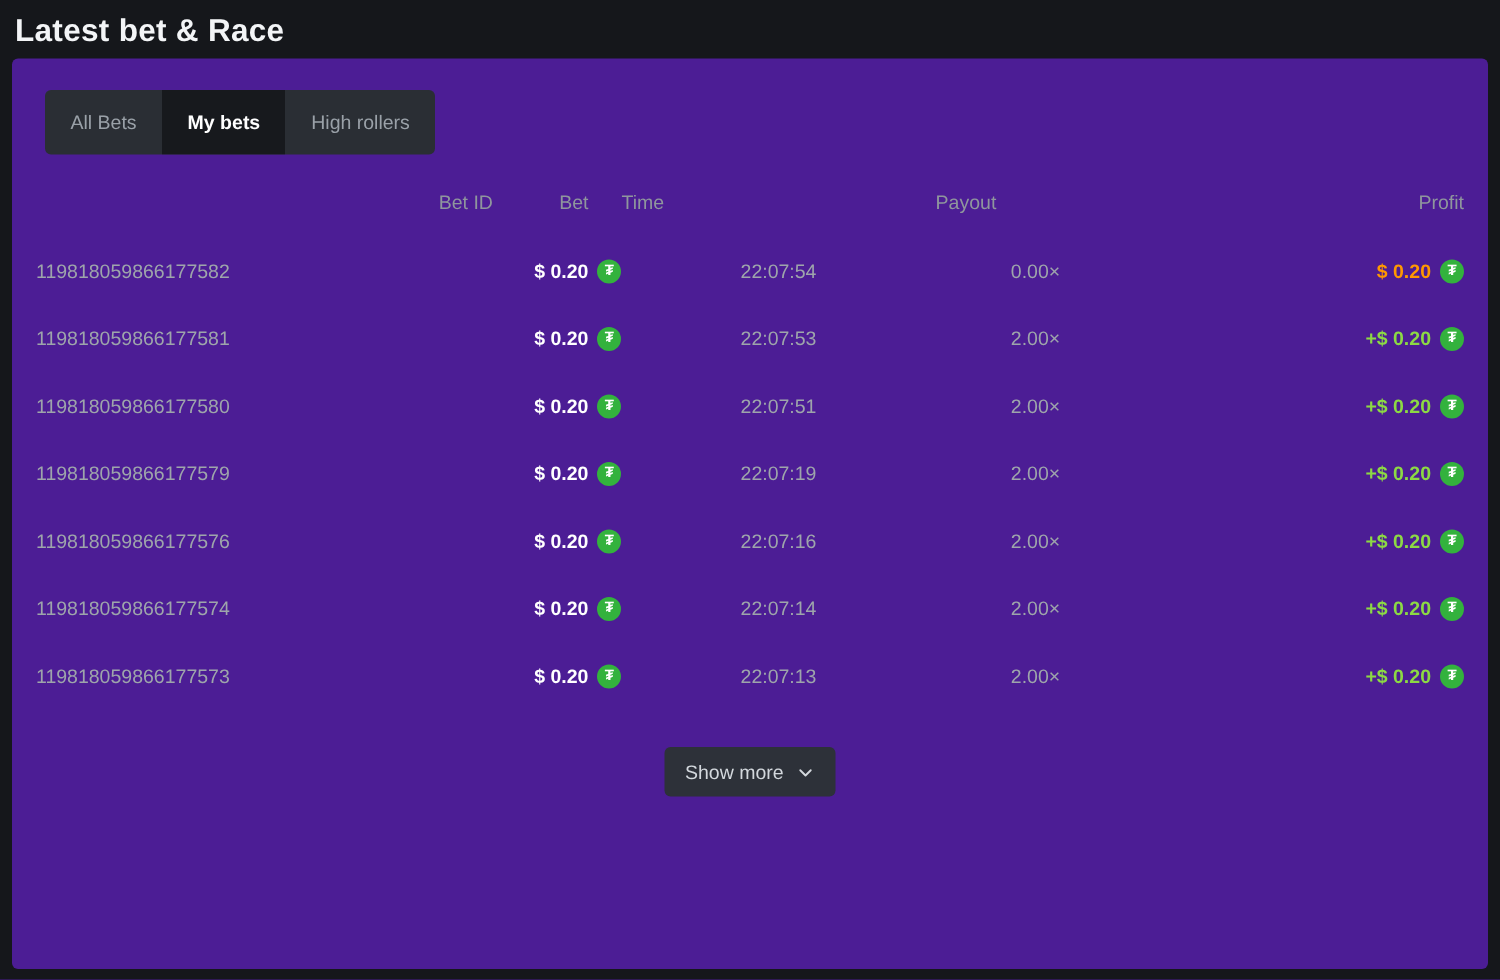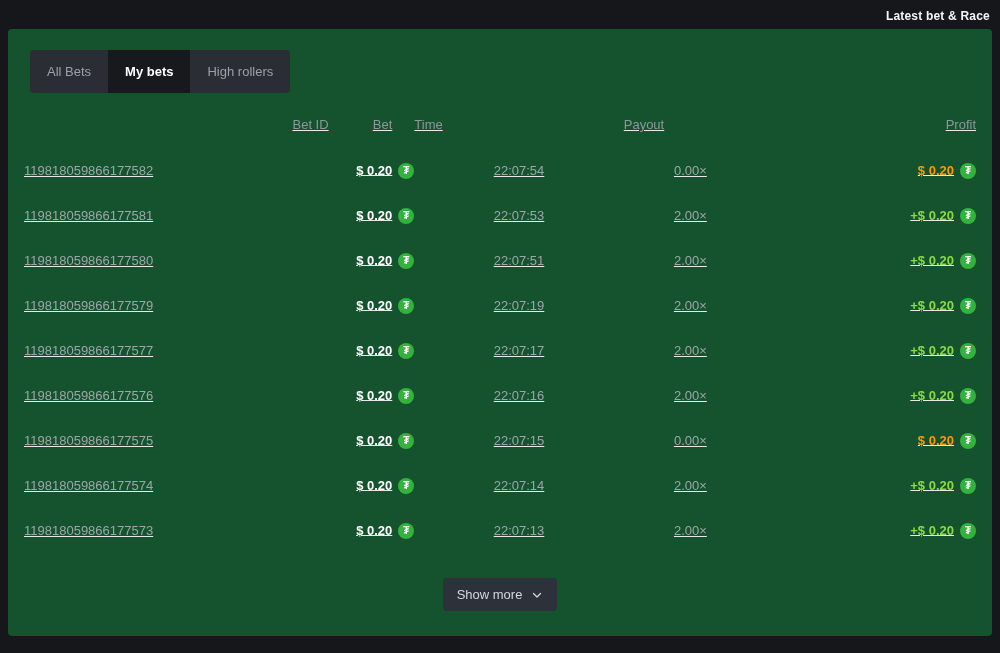--- a/index.html
+++ b/index.html
@@ -5,30 +5,29 @@
   html,body{margin:0;padding:0;}
   body{
     width:1000px;height:653px;
     background:#15171b;
     font-family:"Liberation Sans",sans-serif;
     color:#e7eaec;
     overflow:hidden;
   }
   .topbar{padding:9px 10px 6px;}
   .topbar h1{
-    margin:0;font-size:12px;font-weight:700;color:#f3f5f7;letter-spacing:.2px;text-align:right;
+    margin:0;font-size:21px;font-weight:700;color:#f3f5f7;letter-spacing:.2px;
   }
   .panel{
     margin:0 8px 8px;
-    background:#14532d;
+    background:#4c1d95;
     border-radius:4px;
     height:607px;
     box-sizing:border-box;
     padding:21px 16px 0;
-    text-decoration:underline;
   }
   
   .tabs{
     display:inline-flex;
     background:#2a2e34;
     border-radius:4px;
     overflow:hidden;
     margin:0 0 20px 6px;
   }
   .tab{
@@ -124,39 +123,25 @@
           <td class="c-profit"><span class="amt">+$ 0.20</span><span class="coin">₮</span></td>
         </tr>
         <tr class="row-pos">
           <td class="c-id">119818059866177579</td>
           <td class="c-bet"><span class="amt">$ 0.20</span><span class="coin">₮</span></td>
           <td class="c-time">22:07:19</td>
           <td class="c-payout">2.00×</td>
           <td class="c-profit"><span class="amt">+$ 0.20</span><span class="coin">₮</span></td>
         </tr>
         <tr class="row-pos">
-          <td class="c-id">119818059866177577</td>
-          <td class="c-bet"><span class="amt">$ 0.20</span><span class="coin">₮</span></td>
-          <td class="c-time">22:07:17</td>
-          <td class="c-payout">2.00×</td>
-          <td class="c-profit"><span class="amt">+$ 0.20</span><span class="coin">₮</span></td>
-        </tr>
-        <tr class="row-pos">
           <td class="c-id">119818059866177576</td>
           <td class="c-bet"><span class="amt">$ 0.20</span><span class="coin">₮</span></td>
           <td class="c-time">22:07:16</td>
           <td class="c-payout">2.00×</td>
           <td class="c-profit"><span class="amt">+$ 0.20</span><span class="coin">₮</span></td>
-        </tr>
-        <tr class="row-neg">
-          <td class="c-id">119818059866177575</td>
-          <td class="c-bet"><span class="amt">$ 0.20</span><span class="coin">₮</span></td>
-          <td class="c-time">22:07:15</td>
-          <td class="c-payout">0.00×</td>
-          <td class="c-profit"><span class="amt">$ 0.20</span><span class="coin">₮</span></td>
         </tr>
         <tr class="row-pos">
           <td class="c-id">119818059866177574</td>
           <td class="c-bet"><span class="amt">$ 0.20</span><span class="coin">₮</span></td>
           <td class="c-time">22:07:14</td>
           <td class="c-payout">2.00×</td>
           <td class="c-profit"><span class="amt">+$ 0.20</span><span class="coin">₮</span></td>
         </tr>
         <tr class="row-pos">
           <td class="c-id">119818059866177573</td>

